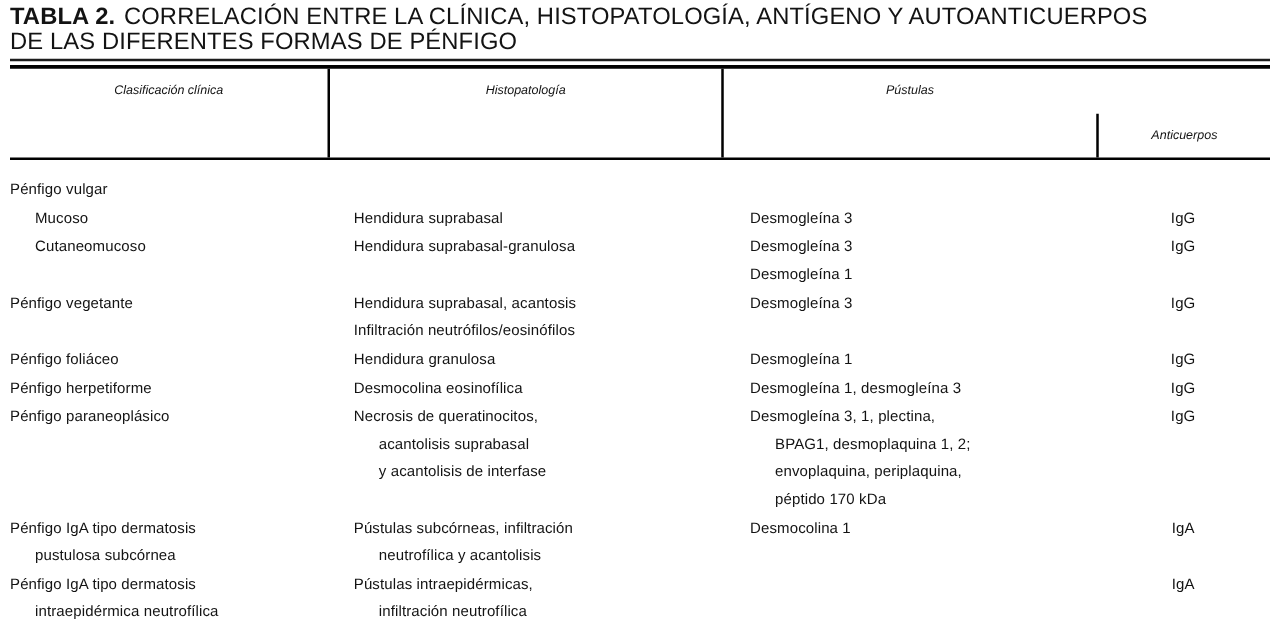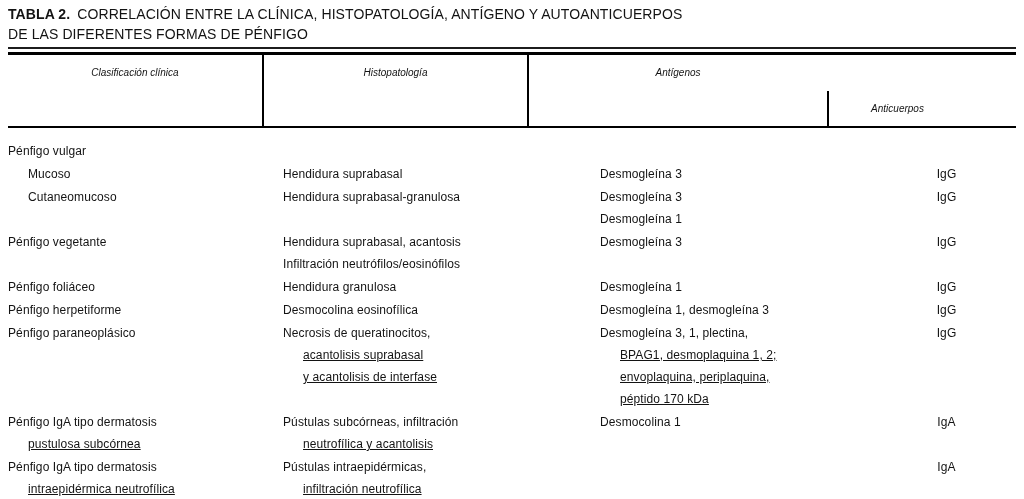--- a/index.html
+++ b/index.html
@@ -5,70 +5,70 @@
   html, body { margin:0; padding:0; }
   body {
     width:1024px; height:499px; overflow:hidden;
     background:#ffffff; color:#131313;
     font-family:"Liberation Sans", sans-serif;
     -webkit-font-smoothing:antialiased;
   }
   .sheet { position:relative; width:1024px; height:499px; }
 
   
-  .caption { margin:4px 0 0 8px; font-size:14px; line-height:20px; letter-spacing:.1px; }
+  .caption { margin:4px 0 0 8px; font-size:19px; line-height:20px; letter-spacing:.1px; }
   .caption .cap-label { font-weight:700; margin-right:7px; }
 
   
   .rule { margin-left:8px; width:1008px; height:0; }
   .top-thin   { border-top:2px solid #1c1c1c; margin-top:3px; }
   .top-thick  { border-top:3px solid #000000; margin-top:3px; }
   .bot-thick  { border-top:3px solid #000000; margin-top:4px; }
   .bot-thin   { border-top:2px solid #1c1c1c; margin-top:2px; }
 
   
   .hdr { display:flex; width:1008px; margin-left:8px; border-bottom:2px solid #000; }
   .hdr .th {
     box-sizing:border-box; font-style:italic; font-size:10px; line-height:17px;
     padding:9px 0 9px; text-align:center; white-space:nowrap;
   }
   .th1 { width:254px; }
-  .th2 { width:265px; border-left:2px solid #000; }
+  .th2 { width:315px; border-left:2px solid #000; }
   .th3 { width:300px; border-left:2px solid #000; }
   .th4 { width:139px; border-left:2px solid #000;margin-top:36px; }
 
   
   .tbody { margin:12px 0 0 8px; width:1008px; font-size:12px; }
   .tr { display:flex; margin-bottom:1px; }
   .td { box-sizing:border-box; }
   .td1 { width:254px; }
   .td2 { width:315px; padding-left:21px; }
   .td3 { width:300px; padding-left:23px; }
   .td4 { width:139px; text-align:center; }
   .ln { line-height:22px; white-space:nowrap; letter-spacing:.1px; }
-  .ind { padding-left:20px;text-decoration:underline; }  
+  .ind { padding-left:20px; }  
   .sub { padding-left:20px; }  
 </style>
 </head>
 <body>
 
 <div class="sheet">
 
   <div class="caption">
     <div><span class="cap-label">TABLA 2.</span><span>CORRELACIÓN ENTRE LA CLÍNICA, HISTOPATOLOGÍA, ANTÍGENO Y AUTOANTICUERPOS</span></div>
     <div>DE LAS DIFERENTES FORMAS DE PÉNFIGO</div>
   </div>
 
   <div class="rule top-thin"></div>
   <div class="rule top-thick"></div>
 
   <div class="hdr">
     <div class="th th1">Clasificación clínica</div>
     <div class="th th2">Histopatología</div>
-    <div class="th th3">Antígenos</div>
+    <div class="th th3">Pústulas</div>
     <div class="th th4">Anticuerpos</div>
   </div>
 
   <div class="tbody">
 
     <div class="tr">
       <div class="td td1">
         <div class="ln">Pénfigo vulgar</div>
       </div>
       <div class="td td2"></div>

